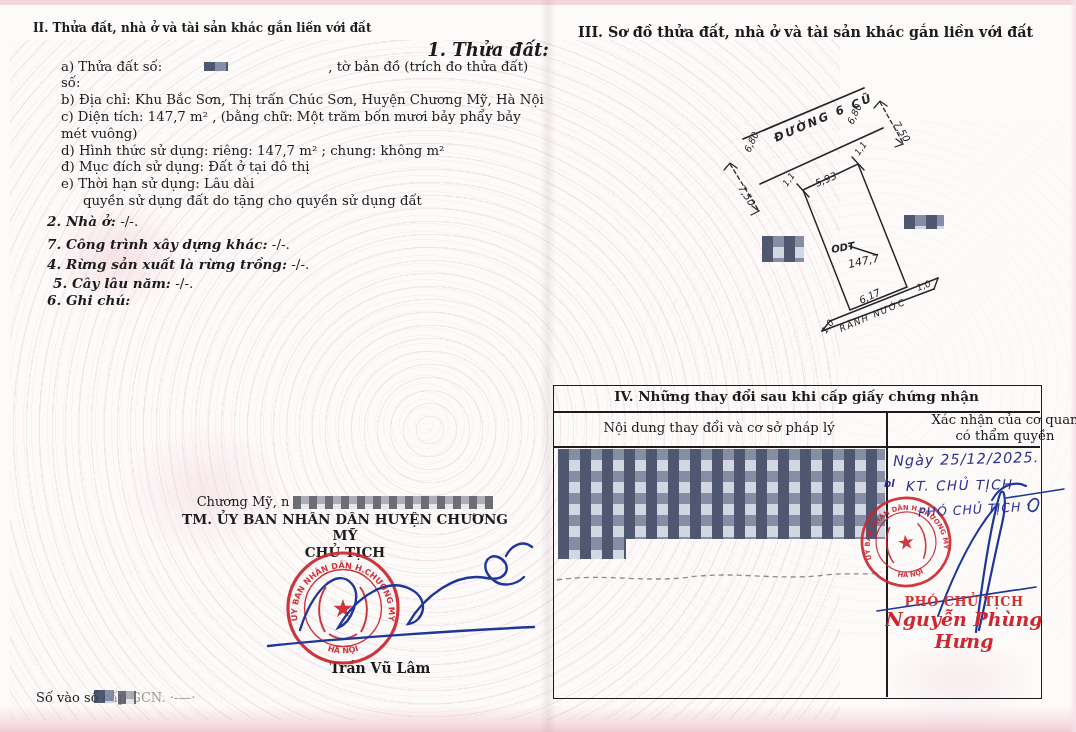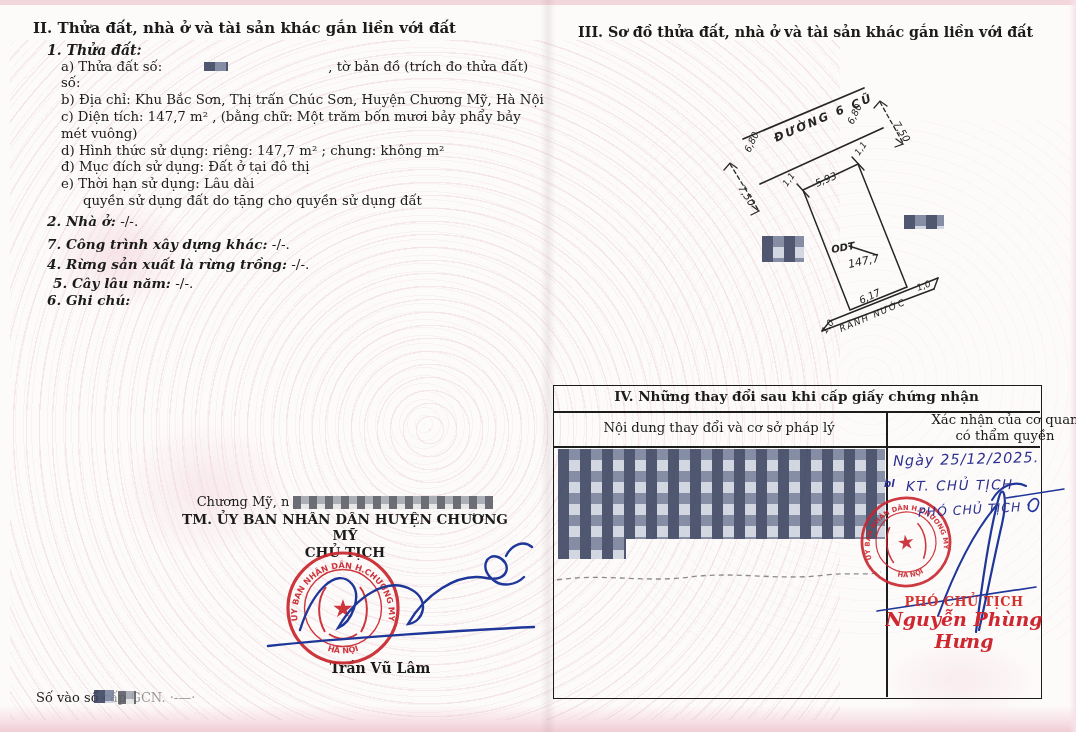--- a/index.html
+++ b/index.html
@@ -17,22 +17,22 @@
       repeating-radial-gradient(circle at 414px 384px, rgba(233,199,208,.22) 0 1px, rgba(255,255,255,0) 1px 8px);}
   .guil-right{left:640px;top:120px;width:430px;height:520px;opacity:.45;
     background:repeating-radial-gradient(circle at 230px 260px, rgba(236,207,215,.32) 0 1.2px, rgba(255,255,255,0) 1.2px 11px);}
   .blob{border-radius:50%;filter:blur(6px);}
   .fold{left:540px;top:0;width:16px;height:732px;
     background:linear-gradient(90deg,rgba(255,255,255,0),rgba(167,143,150,.16),rgba(255,255,255,0));}
   
   .b{font-weight:bold;}
   .bi{font-weight:bold;font-style:italic;}
   .sec2{left:33px;top:20px;width:516px;font-size:13.3px;line-height:16.8px;}
-  .sec2 .h{font-size:15px;margin-bottom:5px;}
-  .sec2 .item1{margin-left:14px;font-size:14px;}
+  .sec2 .h{font-size:12px;margin-bottom:5px;}
+  .sec2 .item1{margin-left:14px;font-size:18px;text-align:right;}
   .sec2 .sub{margin-left:28px;position:relative;}
   .sec2 .g2{margin-left:50px;}
   .numitem{margin-left:14px;font-size:13.6px;}
   .mt3{margin-top:3px;} .mt6{margin-top:6px;} .mt4{margin-top:4px;} .mt2{margin-top:2px;margin-left:20px;}
   .note{margin-left:6px;}
   
   .mosaic{background-color:#cdd3df;
     background-image:linear-gradient(90deg,#39415e 50%,transparent 50%),linear-gradient(0deg,#76809b 50%,transparent 50%);
     background-size:22px 22px;background-position:0 0,11px 11px;opacity:.88;z-index:5;}
   .mosaic-g{background-color:#e4e4e6;

